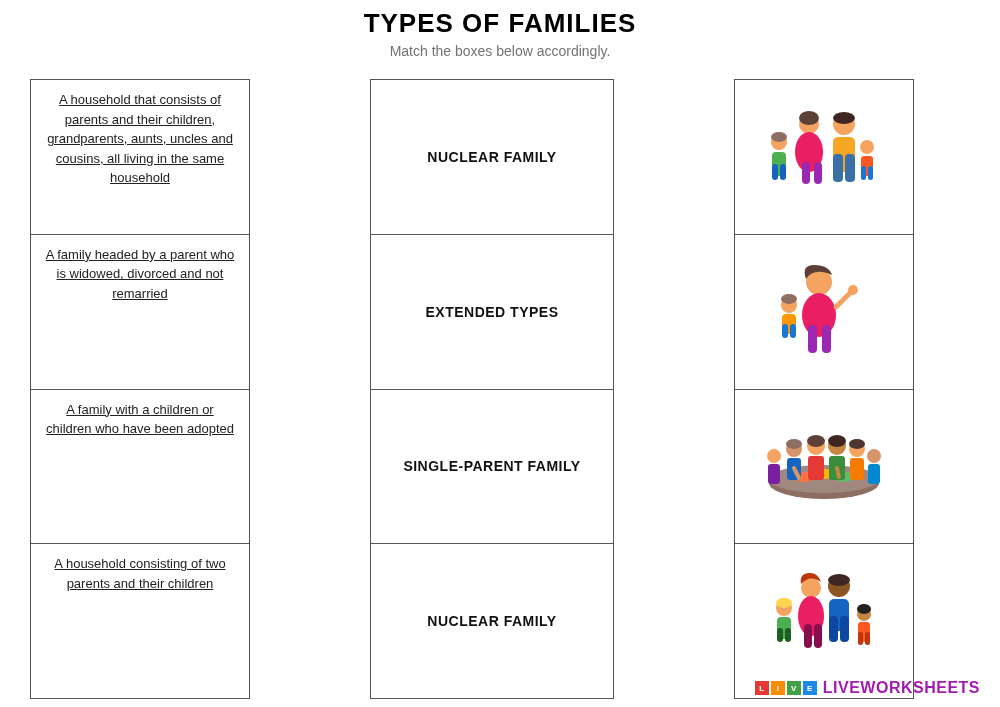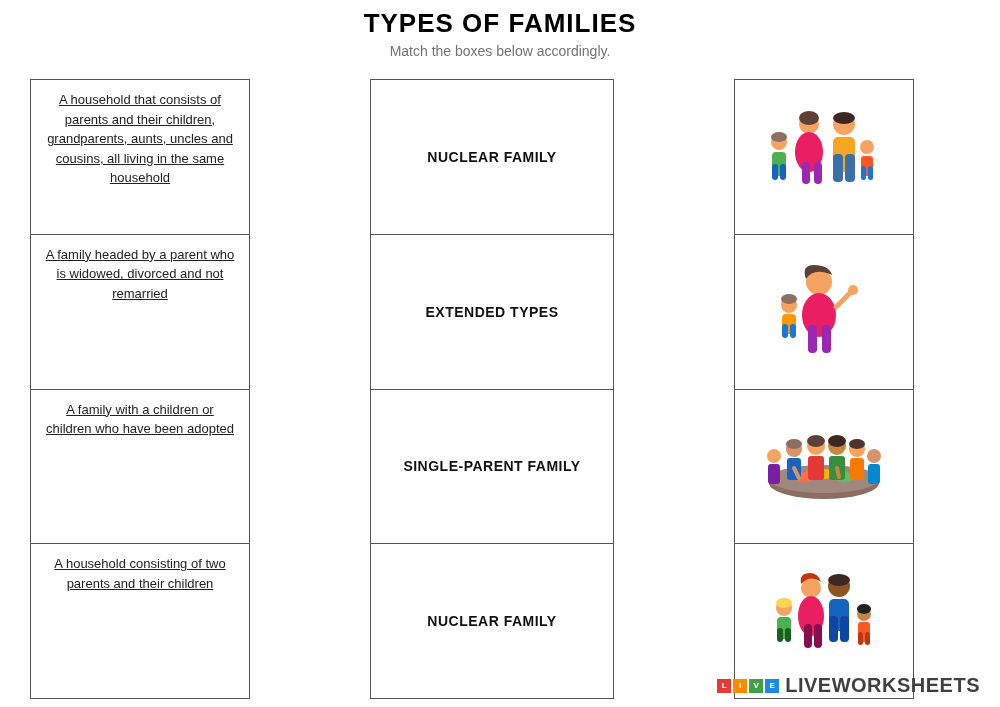--- a/index.html
+++ b/index.html
@@ -125,23 +125,23 @@
       width: 14px;
       height: 14px;
       display: flex;
       align-items: center;
       justify-content: center;
       font-size: 8px;
       font-weight: bold;
       color: #fff;
     }
     .brand-text {
-      font-size: 20px;
+      font-size: 16px;
       font-weight: bold;
-      color: #404040;
+      color: #a21caf;
       letter-spacing: 0.5px;
     }
   </style>
 </head>
 <body>
 
 <div class="page">
   <div class="header">
     <div class="main-title">TYPES OF FAMILIES</div>
     <div class="subtitle">Match the boxes below accordingly.</div>

